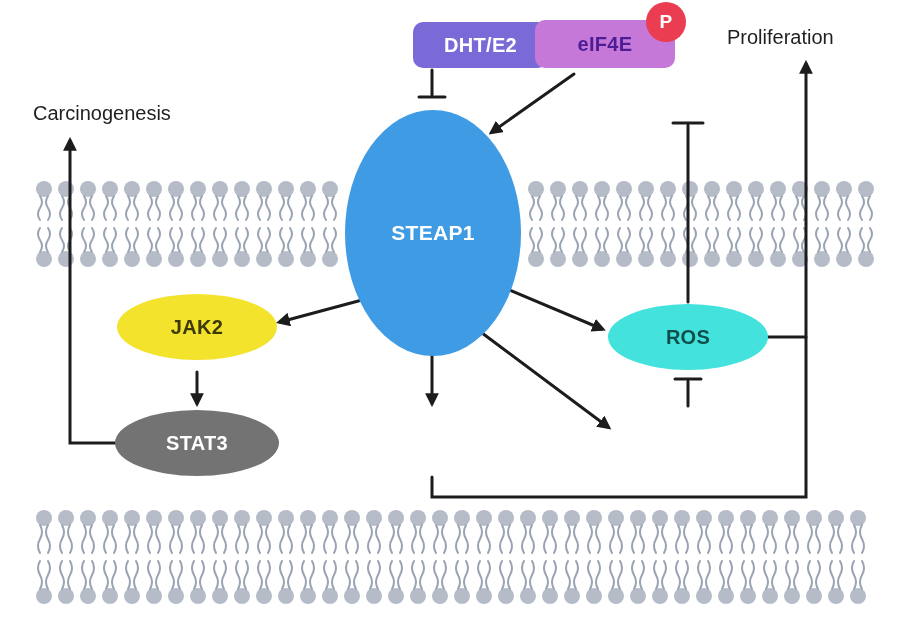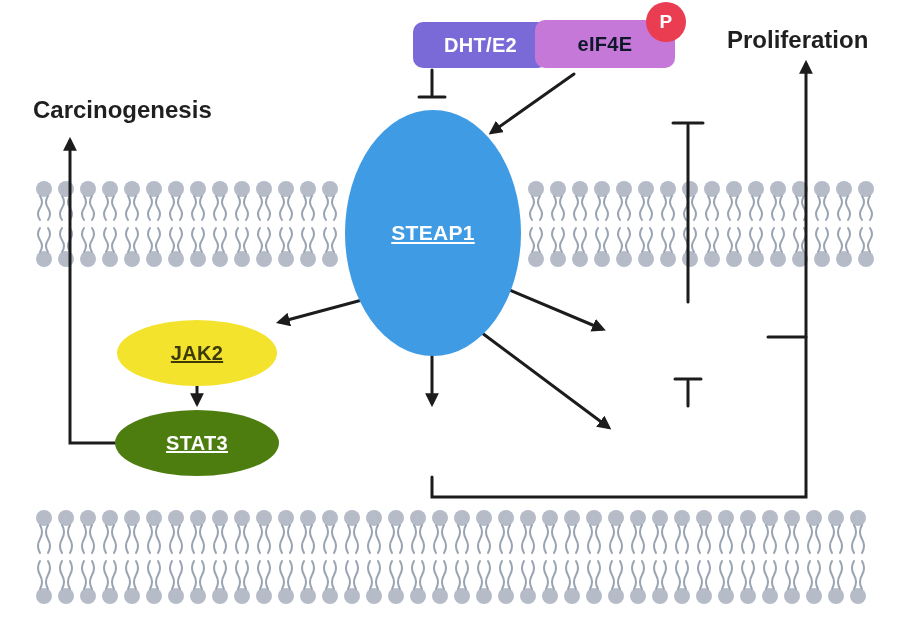--- a/index.html
+++ b/index.html
@@ -5,25 +5,25 @@
   html,body{margin:0;padding:0;background:#ffffff;}
   .canvas{
     position:relative;width:910px;height:621px;background:#ffffff;
     font-family:"Liberation Sans",sans-serif;overflow:hidden;
   }
   .layer{position:absolute;left:0;top:0;z-index:1;}
   .node{
     position:absolute;display:flex;align-items:center;justify-content:center;
     font-weight:bold;font-size:20px;z-index:2;letter-spacing:0.3px;
   }
-  .ellipse{border-radius:50%;text-decoration:underline;}
+  .ellipse{border-radius:50%;}
   .rect{border-radius:10px;}
   .phospho{border-radius:50%;z-index:3;font-size:19px;}
   .free-label{
-    position:absolute;font-weight:bold;font-size:24px;color:#1f1f1f;z-index:2;
+    position:absolute;font-weight:normal;font-size:20px;color:#1f1f1f;z-index:2;
     white-space:nowrap;
   }
 </style>
 </head>
 <body>
 
 <div class="canvas">
 
   <svg class="layer" width="910" height="621" viewBox="0 0 910 621">
     <defs>
@@ -467,31 +467,32 @@
       <path d="M688 302 L688 125"></path>
       <line x1="673" y1="123" x2="703" y2="123"></line>
 
       <path d="M768 337 L806 337"></path>
       <path d="M432 477 L432 497 L806 497 L806 64" marker-end="url(#ah)"></path>
     </g>
   </svg>
 
   <div class="node rect" style="left: 365px; top: 22px; width: 135px; height: 46px; background: rgb(122, 106, 216); color: rgb(255, 255, 255); margin-left: 48px;">DHT/E2</div>
 
-  <div class="node rect" style="left: 535px; top: 20px; width: 140px; height: 48px; background: rgb(198, 120, 216); color: #0f172a;">eIF4E</div>
+  <div class="node rect" style="left: 535px; top: 20px; width: 140px; height: 48px; background: rgb(198, 120, 216); color: #4c1d95;">eIF4E</div>
 
   <div class="node phospho" style="left: 646px; top: 2px; width: 40px; height: 40px; background: rgb(234, 61, 82); color: rgb(255, 255, 255);">P</div>
 
   <div class="node ellipse" style="left: 345px; top: 110px; width: 176px; height: 246px; font-size: 21px; background: rgb(62, 155, 228); color: rgb(255, 255, 255);">STEAP1</div>
 
-  <div class="node ellipse" style="left: 117px; top: 320px; width: 160px; height: 66px; background: rgb(243, 227, 44); color: rgb(60, 58, 6);">JAK2</div>
-
-  <div class="node ellipse" style="left: 115px; top: 410px; width: 164px; height: 66px; background: #4d7c0f; color: rgb(255, 255, 255);">STAT3</div>
-
-
-
-
-  <div class="free-label" style="left:33px;top:96px;">Carcinogenesis</div>
+  <div class="node ellipse" style="left: 117px; top: 294px; width: 160px; height: 66px; background: rgb(243, 227, 44); color: rgb(60, 58, 6);">JAK2</div>
+
+  <div class="node ellipse" style="left: 115px; top: 410px; width: 164px; height: 66px; background: #737373; color: rgb(255, 255, 255);">STAT3</div>
+
+
+
+  <div class="node ellipse" style="left: 608px; top: 304px; width: 160px; height: 66px; background: rgb(67, 226, 220); color: rgb(14, 79, 76);">ROS</div>
+
+  <div class="free-label" style="left:33px;top:102px;">Carcinogenesis</div>
 
 
   <div class="free-label" style="left:727px;top:26px;">Proliferation</div>
 
 </div>
 
 </body></html>

